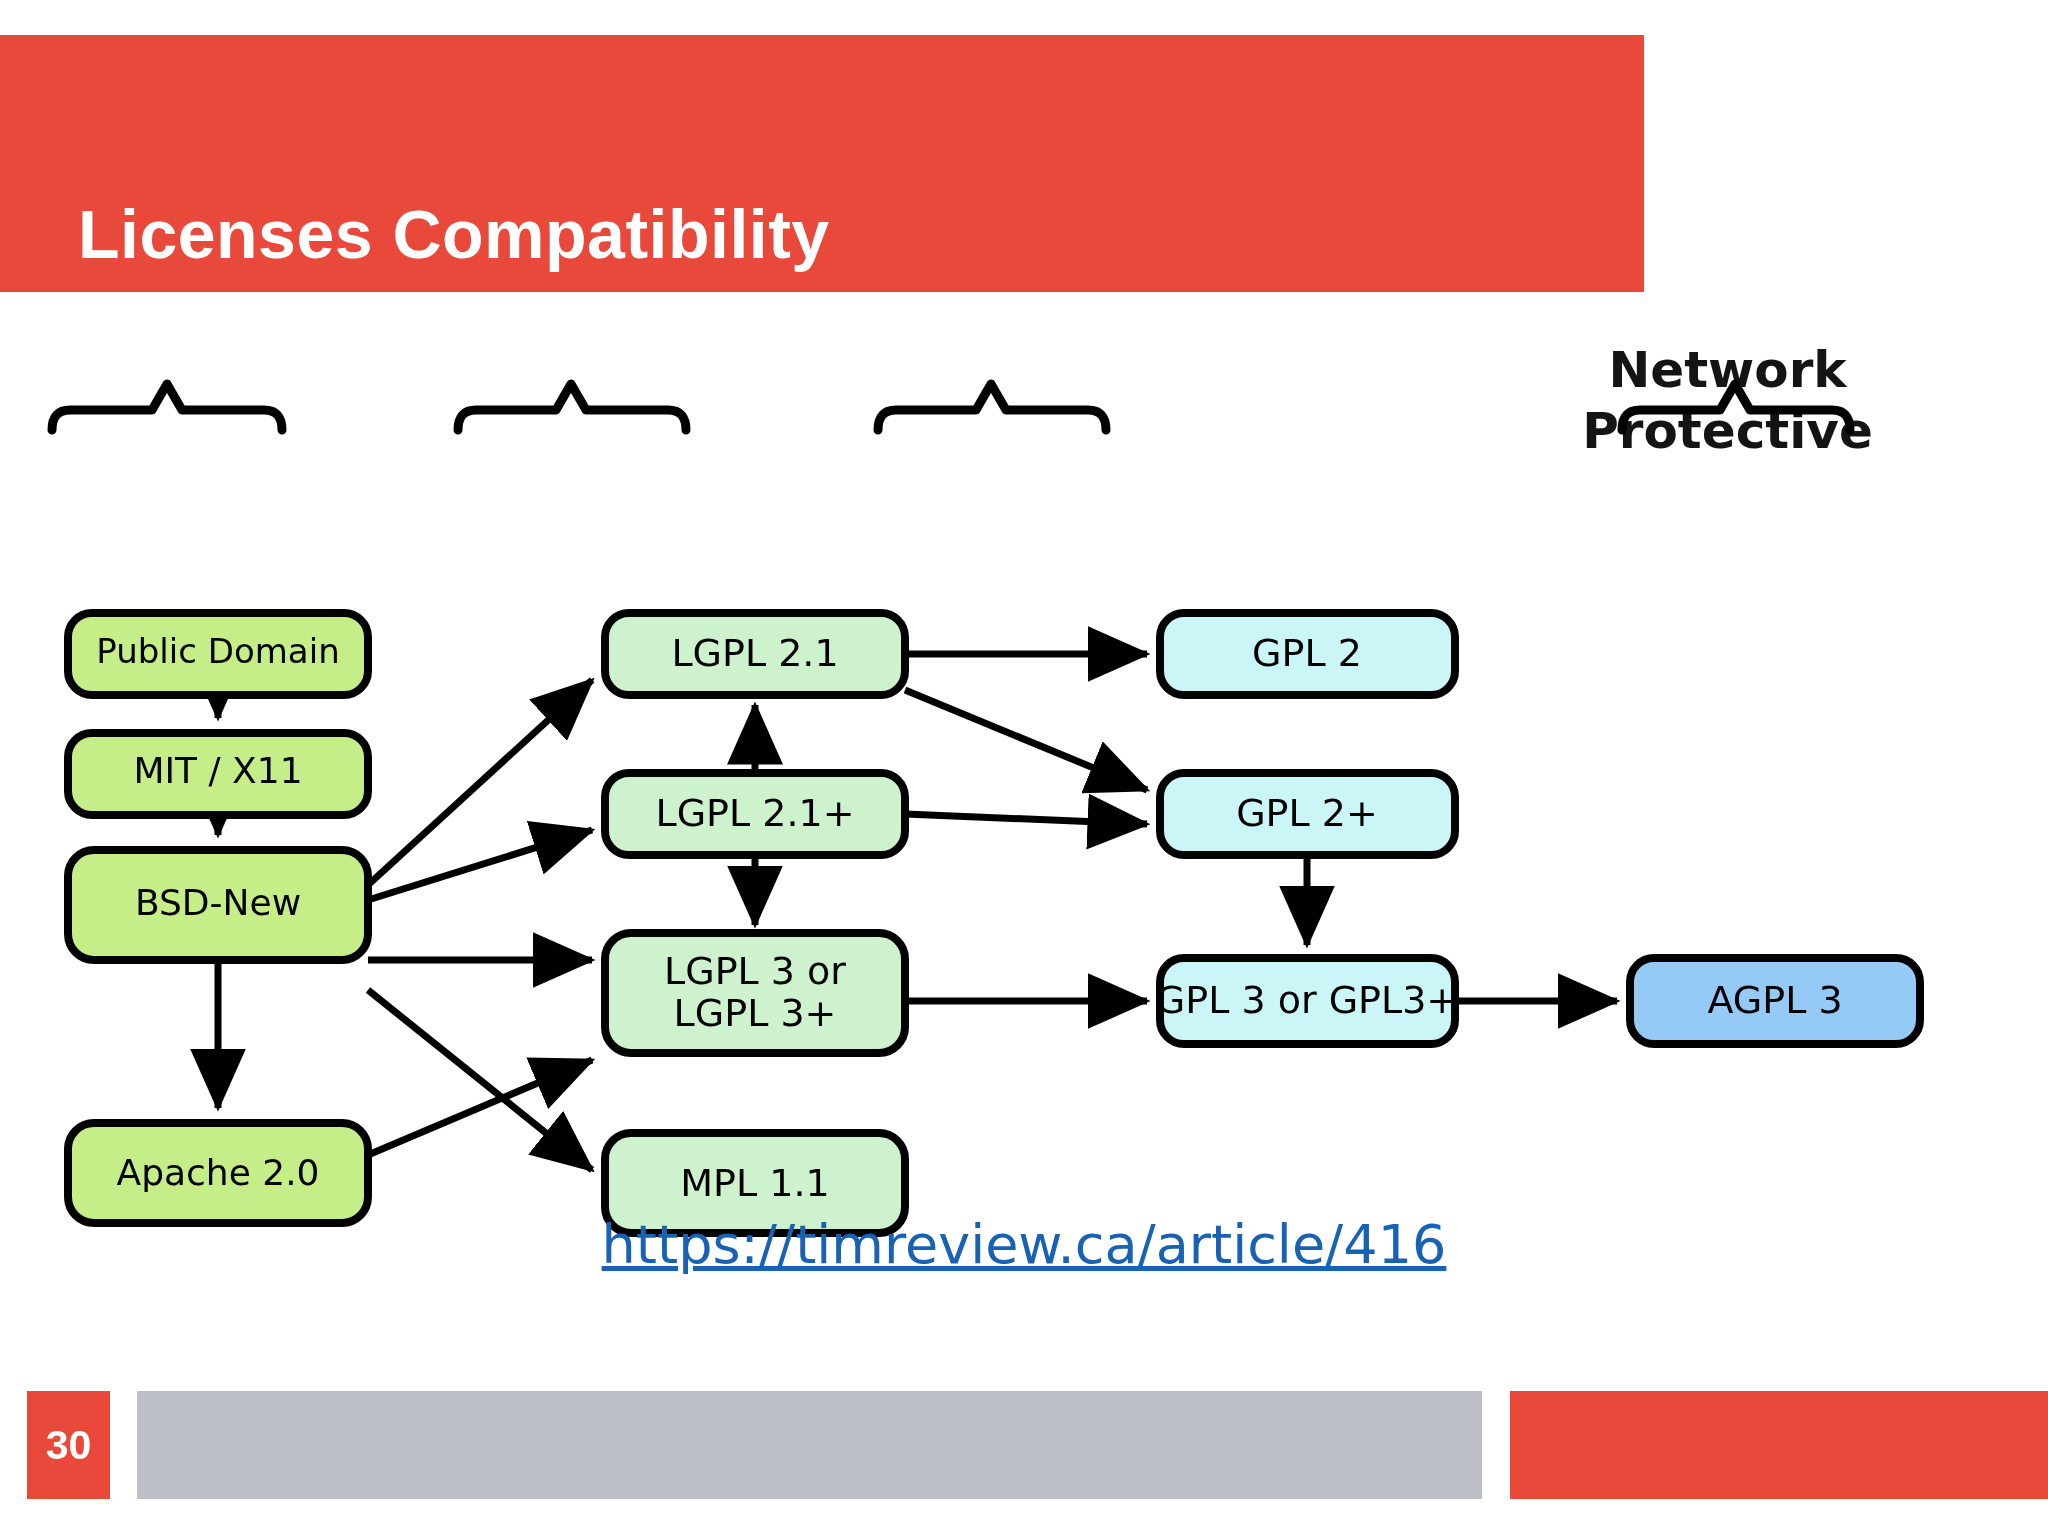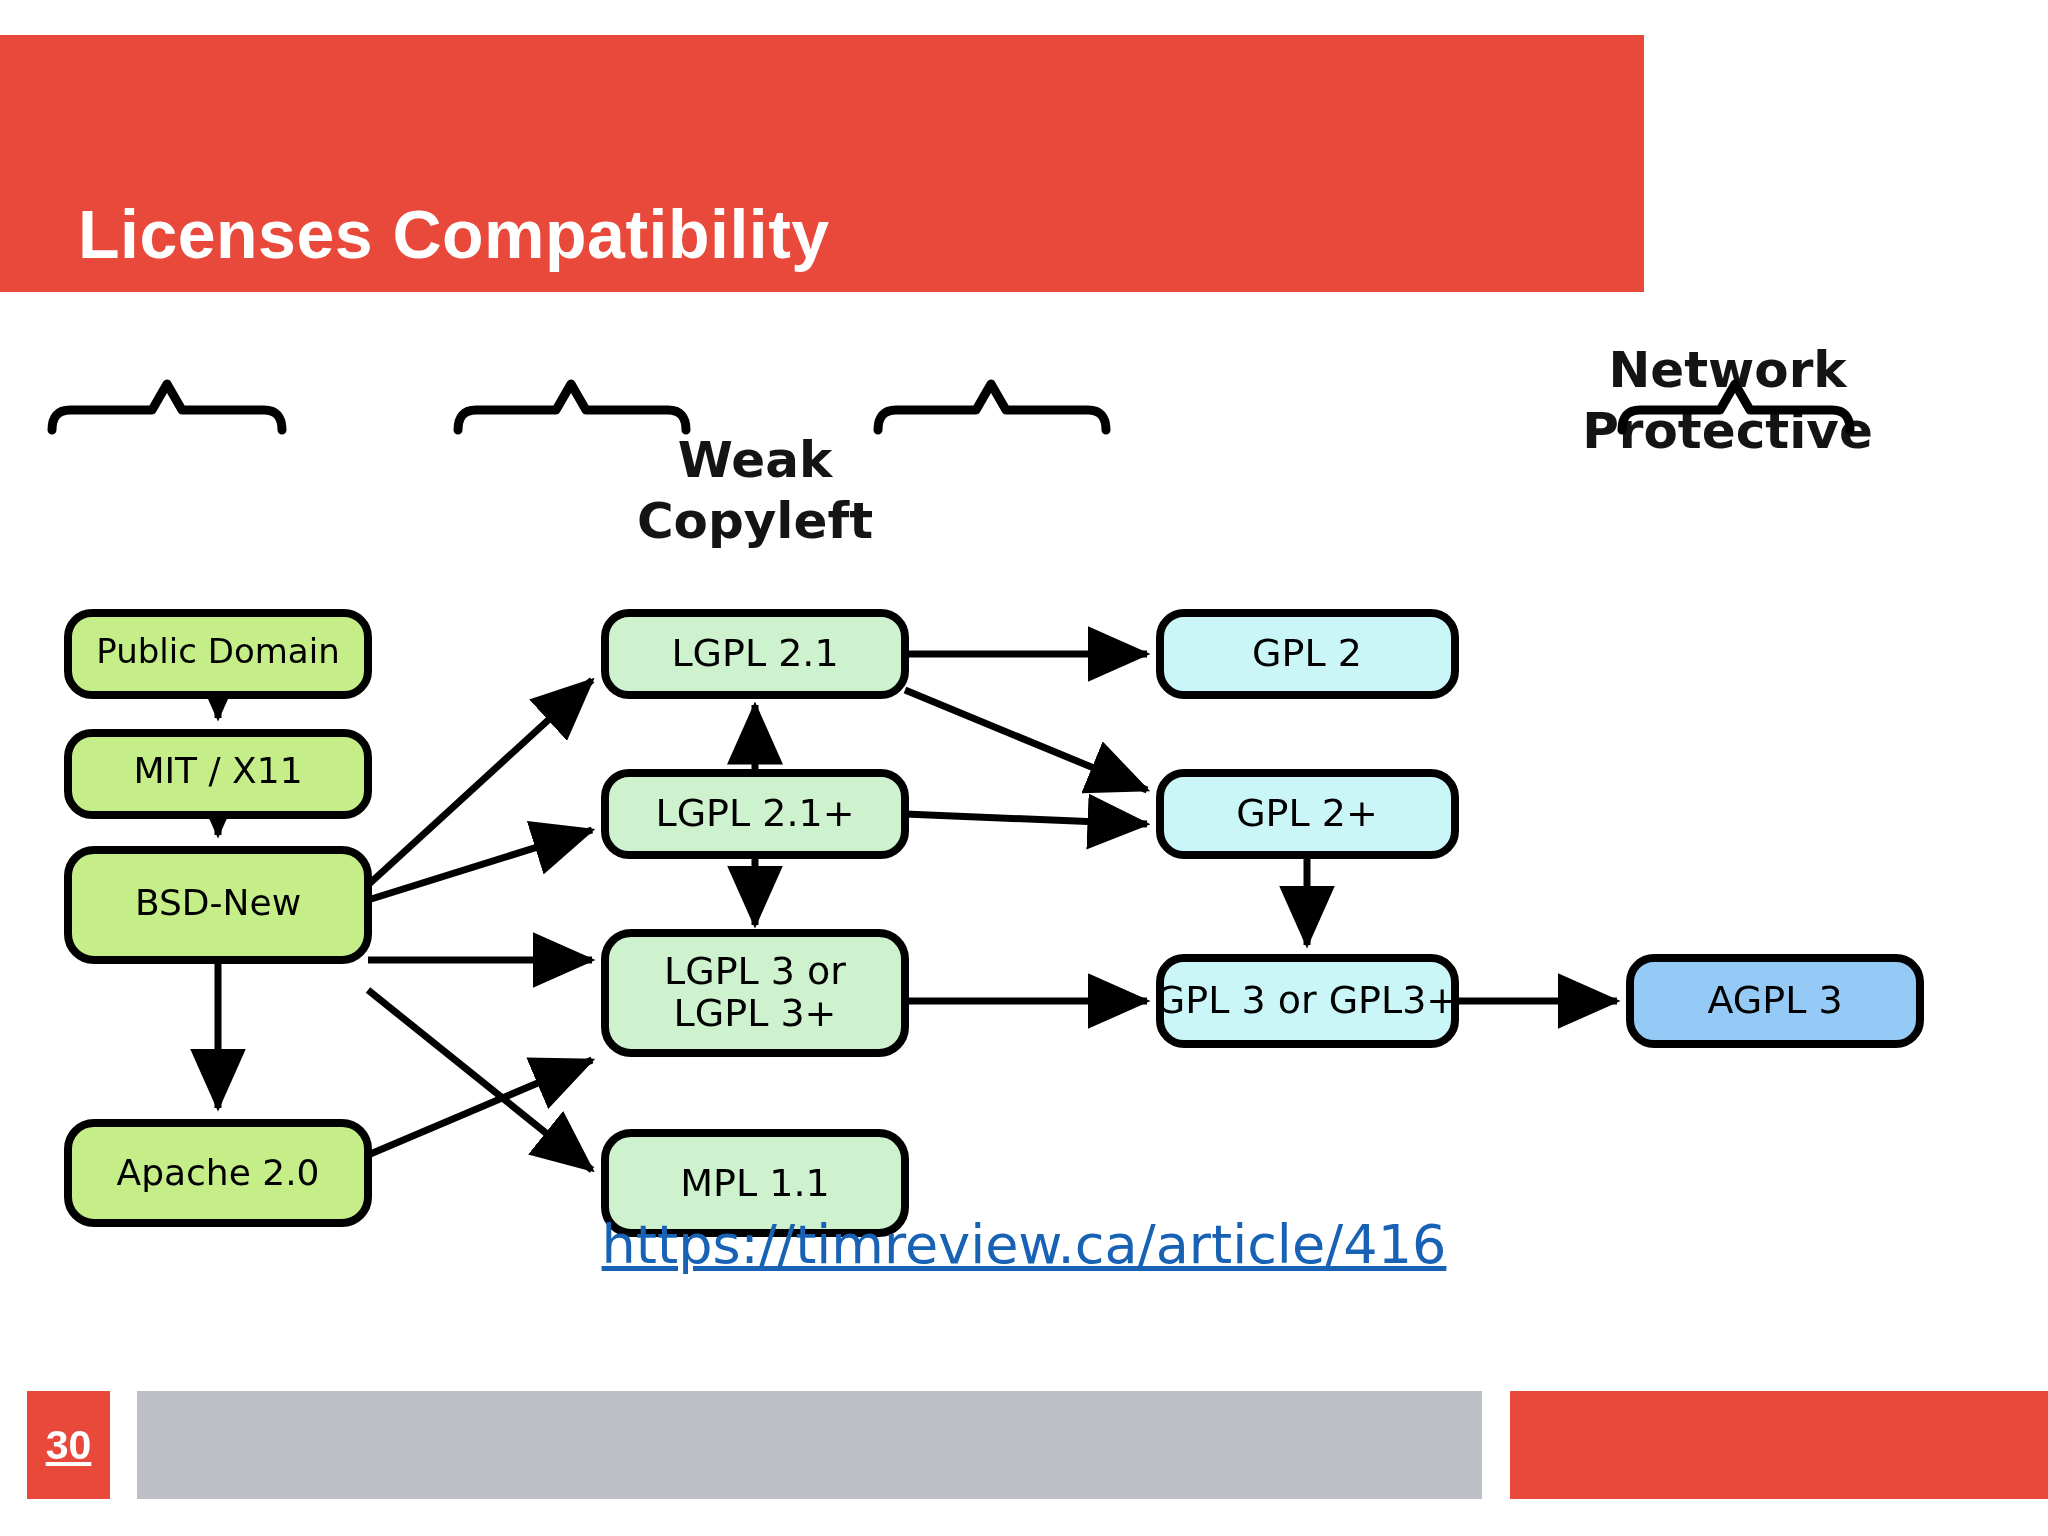--- a/index.html
+++ b/index.html
@@ -86,21 +86,20 @@
     position: absolute;
     left: 0;
     top: 0;
     width: 83px;
     height: 108px;
     line-height: 108px;
     text-align: center;
     color: #ffffff;
     font-size: 41px;
     font-weight: bold;
-    text-decoration: underline;
   }
   #footer-gray-bar {
     position: absolute;
     left: 137px;
     top: 1391px;
     width: 1345px;
     height: 108px;
     background: #bcc0c6;
   }
   #footer-red-bar {
@@ -115,21 +114,20 @@
 </head>
 <body>
 
 <div id="slide">
 
   <div id="title-bar">
     <div id="page-title">Licenses Compatibility</div>
   </div>
 
 
-  <div class="cat-label" style="left:565px; top:430px; width:380px;">Weak Copyleft</div>
 
 
   <div class="cat-label" style="left:1580px; top:340px; width:295px; white-space:pre-line;">Network
 Protective</div>
 
   <svg id="diagram" viewBox="0 0 2048 1000" width="2048" height="1000" xmlns="http://www.w3.org/2000/svg">
 
     <defs>
       <marker id="arrowhead" markerWidth="9" markerHeight="8" refX="8.5" refY="4" orient="auto" markerUnits="strokeWidth">
         <path d="M0,0 L9,4 L0,8 Z" fill="#000000"></path>

